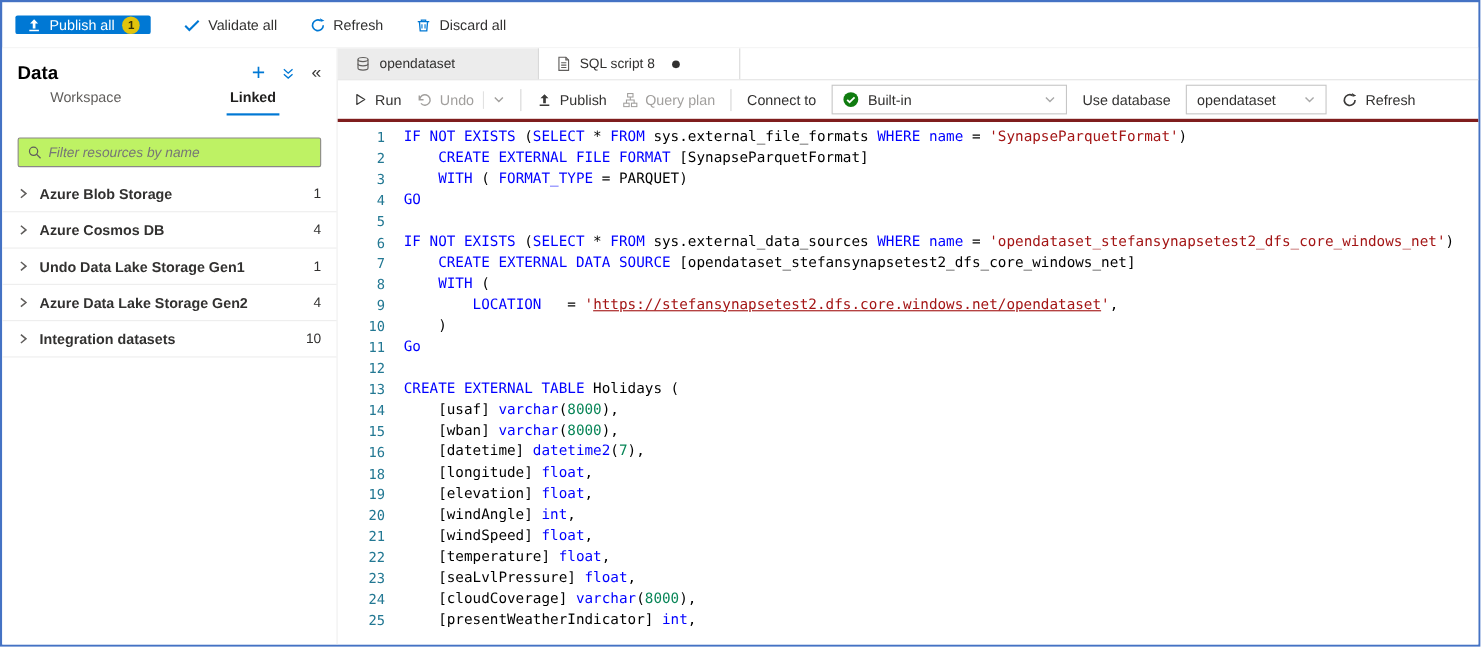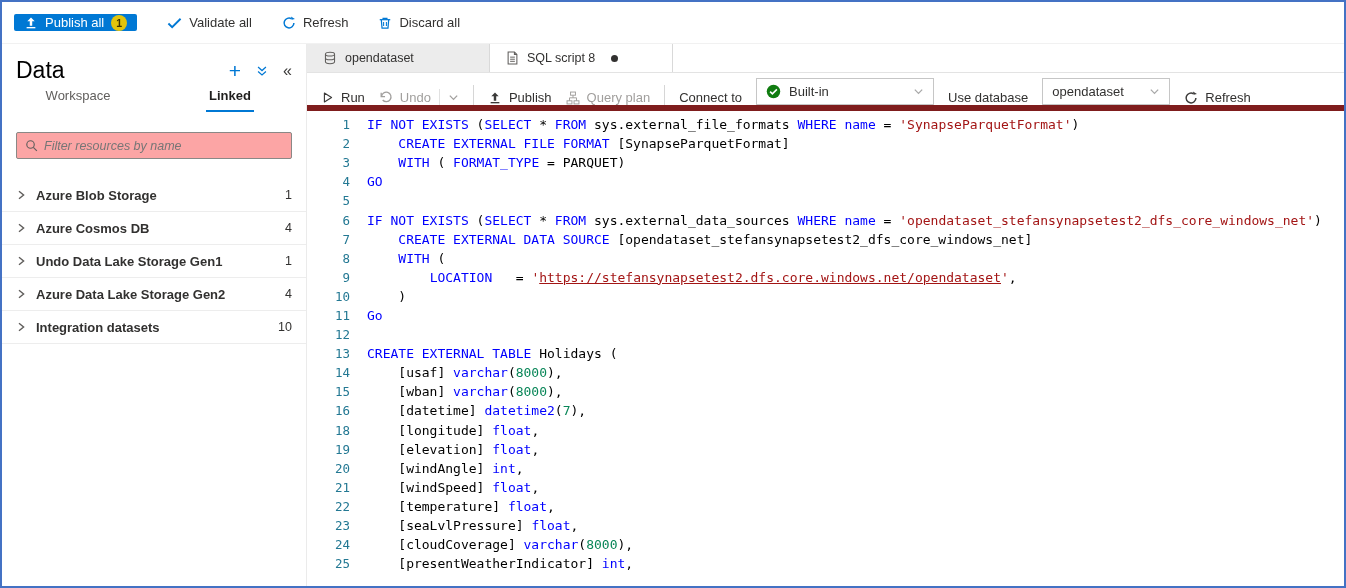--- a/index.html
+++ b/index.html
@@ -14,47 +14,47 @@
   .top-toolbar{height:42px;flex:0 0 42px;display:flex;align-items:center;padding:0 12px;gap:30px;border-bottom:1px solid #f1f1f1}
   .btn-primary{background:var(--accent,#0078d4);color:#fff;height:17px;padding:0 10px;border-radius:2px;font-size:13px}
   .badge{background:var(--badge,#e2c40c);color:#3a3100;width:16px;height:16px;border-radius:50%;font-size:10.5px;font-weight:700;display:inline-flex;align-items:center;justify-content:center}
   .btn-flat{font-size:13px;color:#323130}
 
   .body-row{flex:1;display:flex;min-height:0}
 
   
   .sidebar{width:305px;flex:0 0 305px;border-right:1px solid #ebebeb;display:flex;flex-direction:column;background:#fff}
   .sidebar-header{display:flex;align-items:center;padding:13px 14px 2px;gap:14px}
-  .sidebar-title{font-size:23px;font-weight:400;color:#000;flex:1}
+  .sidebar-title{font-size:17px;font-weight:700;color:#000;flex:1}
   .icon-btn{cursor:pointer;display:inline-flex;align-items:center}
   .plus-glyph{font-size:21px;line-height:16px;color:var(--accent,#0078d4);font-weight:400}
   .laquo-glyph{font-size:16px;color:#3b3a39;line-height:14px}
   .sidebar-tabs{display:flex;height:34px;margin-top:2px}
   .stab{flex:1;display:flex;align-items:flex-start;justify-content:center;font-size:13px;color:#605e5c;cursor:pointer}
   .stab-label{padding:0 3px 7px;border-bottom:2px solid transparent}
   .stab.active{color:#201f1e;font-weight:700}
   .stab.active .stab-label{border-bottom-color:var(--accent,#0078d4)}
-  .filter-box{margin:10px 14px 20px;height:27px;border:1px solid #8a8886;border-radius:2px;display:flex;align-items:center;padding:0 8px;gap:6px;color:#605e5c;background:#fca5a5}
+  .filter-box{margin:10px 14px 8px;height:27px;border:1px solid #8a8886;border-radius:2px;display:flex;align-items:center;padding:0 8px;gap:6px;color:#605e5c;background:#bef264}
   .filter-input{border:none;outline:none;flex:1;font-size:12.5px;font-style:italic;color:#323130;background:transparent;min-width:0}
   .filter-input::placeholder{color:#767676;font-style:italic}
   .tree{display:flex;flex-direction:column}
   .tree-row{height:33px;display:flex;align-items:center;padding:0 14px;gap:10px;border-bottom:1px solid #ededed;cursor:pointer}
   .tree-chevron{color:#605e5c;display:inline-flex}
   .tree-label{font-size:13px;font-weight:600;color:#323130;flex:1;white-space:nowrap}
   .tree-count{font-size:12.5px;color:#323130}
 
   
   .editor{flex:1;display:flex;flex-direction:column;min-width:0}
   .tab-bar{height:29px;flex:0 0 29px;display:flex;border-bottom:1px solid #e3e3e3;background:#fff}
   .etab{display:flex;align-items:center;gap:8px;padding:0 16px;font-size:12.5px;color:#323130;background:#ececec;border-right:1px solid #d9d9d9;cursor:pointer;min-width:183px}
   .etab.active{background:#fff}
   .etab .icon{color:#605e5c}
   .dirty-dot{width:7px;height:7px;border-radius:50%;background:#323130;margin-left:8px}
 
-  .editor-toolbar{height:38px;flex:0 0 38px;display:flex;align-items:flex-end;padding:0 14px;gap:14px;border-bottom:6px solid #7f1d1d;font-size:13px;white-space:nowrap}
+  .editor-toolbar{height:38px;flex:0 0 38px;display:flex;align-items:center;padding:0 14px;gap:14px;border-bottom:3px solid #7f1d1d;font-size:13px;white-space:nowrap}
   .tbtn{font-size:13px;color:#323130}
   .tbtn .icon{color:#3b3a39}
   .tbtn.disabled,.tbtn.disabled .icon{color:#a19f9d;cursor:default}
   .undo-group{display:flex;align-items:center;gap:8px}
   .mini-div{width:1px;height:16px;background:#e1e1e1}
   .divider{width:1px;height:20px;background:#d6d6d6;flex:0 0 1px}
   .tlabel{color:#323130}
   .dropdown{height:27px;border:1px solid #c6c6c6;display:flex;align-items:center;gap:8px;padding:0 9px;font-size:13px;cursor:pointer;background:#fff}
   .dd-value{flex:1;white-space:nowrap;overflow:hidden}
   .dd-chev{color:#a8a8a8;margin-left:auto}
@@ -279,21 +279,21 @@
                 <rect x="9.2" y="11.2" width="5.6" height="3.6" fill="none" stroke="currentColor" stroke-width="1.1"></rect>
                 <path d="M8 4.8v3M4 11.2V7.8h8v3.4" fill="none" stroke="currentColor" stroke-width="1.1"></path>
               </svg>
           </span>
           <span>Query plan</span>
         </button>
 
         <span class="divider"></span>
 
         <span class="tlabel">Connect to</span>
-        <div class="dropdown" style="width:178px">
+        <div class="dropdown" style="width:214px">
           <span class="icon" style="color:var(--success,#107c10)">
             <svg width="15" height="15" viewBox="0 0 16 16">
                 <circle cx="8" cy="8" r="7.2" fill="currentColor"></circle>
                 <path d="M4.4 8.2l2.4 2.4 4.8-4.8" fill="none" stroke="#fff" stroke-width="1.7"></path>
               </svg>
           </span>
           <span class="dd-value">Built-in</span>
           <span class="icon dd-chev">
             <svg width="11" height="11" viewBox="0 0 12 12">
                 <path d="M2 4l4 4 4-4" fill="none" stroke="currentColor" stroke-width="1.4"></path>

